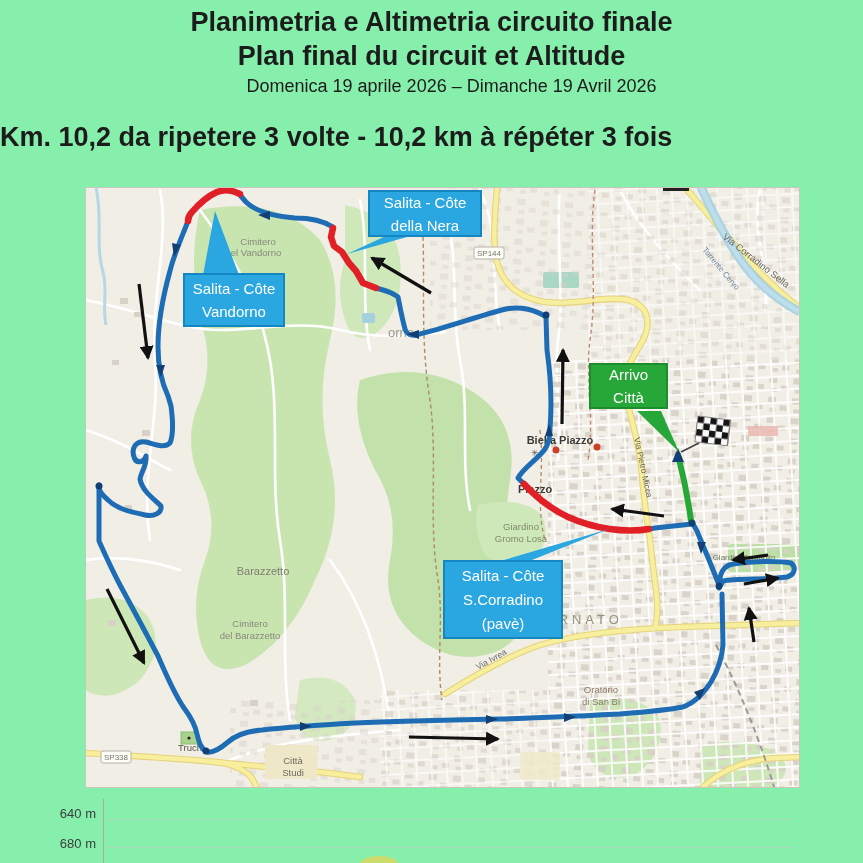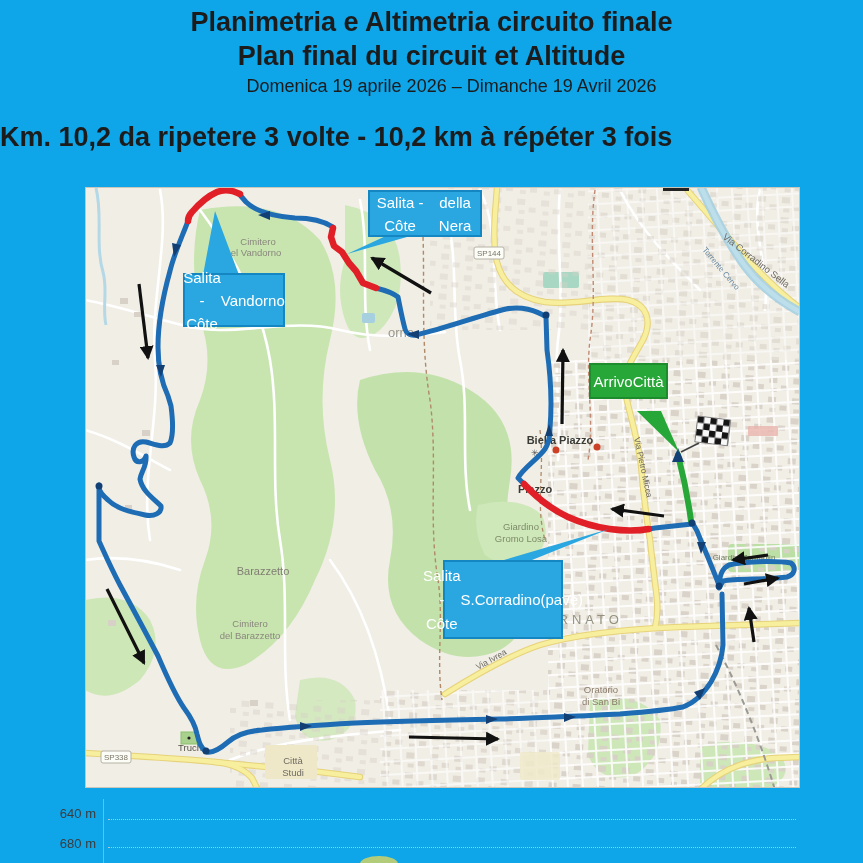--- a/index.html
+++ b/index.html
@@ -1,35 +1,35 @@
 <!DOCTYPE html>
 <html><head>
 <meta charset="utf-8">
 <style>
   html,body{margin:0;padding:0;background:#fff;}
-  #page{position:relative;width:863px;height:863px;background:#0ea5e9;overflow:hidden;
+  #page{position:relative;width:863px;height:863px;background:#86efac;overflow:hidden;
         font-family:"Liberation Sans",sans-serif;color:#1c1c1c;}
   
   .hdr{position:absolute;left:0;top:6px;width:100%;text-align:center;}
   .hdr .t1{font-size:27px;font-weight:600;line-height:33px;}
   .hdr .t2{font-size:27px;font-weight:600;line-height:34px;}
   .hdr .dt{font-size:18px;font-weight:400;line-height:26px;padding-left:40px;}
   .laps{position:absolute;left:0;top:122px;width:100%;
         font-size:27px;font-weight:600;}
   
   #mapsvg{position:absolute;left:0;top:0;}
-  .callout{position:absolute;display:flex;flex-direction:row;justify-content:center;
+  .callout{position:absolute;display:flex;flex-direction:column;justify-content:center;
            align-items:center;text-align:center;color:#fff;font-size:15px;line-height:23px;
            box-sizing:border-box;z-index:5;}
   .callout.blue{background:#2aa7e0;border:2px solid #1486c2;}
   .callout.green{background:#27a737;border:2px solid #1d8c2c;}
   #co-nera{left:368px;top:190px;width:114px;height:47px;}
   #co-vandorno{left:183px;top:273px;width:102px;height:54px;}
   #co-sseb{left:443px;top:560px;width:120px;height:79px;line-height:24px;}
-  #co-arrivo{left:589px;top:363px;width:79px;height:36px;}
+  #co-arrivo{left:589px;top:363px;width:79px;height:46px;}
   
   .elev-label{position:absolute;width:40px;text-align:right;font-size:13px;color:#3c3c3c;}
   #el640{left:56px;top:806px;}
   #el560{left:56px;top:836px;}
   .elev-axis{position:absolute;left:103px;top:799px;width:1px;height:64px;background:#a9a9a9;}
   .elev-grid{position:absolute;left:108px;width:688px;height:0;border-top:1px dotted #c3c3c3;}
   #eg640{top:819px;}
   #eg560{top:847px;}
   .elev-blob{position:absolute;left:360px;top:856px;width:38px;height:16px;border-radius:50%;
              background:#ddd65e;opacity:.8;}

